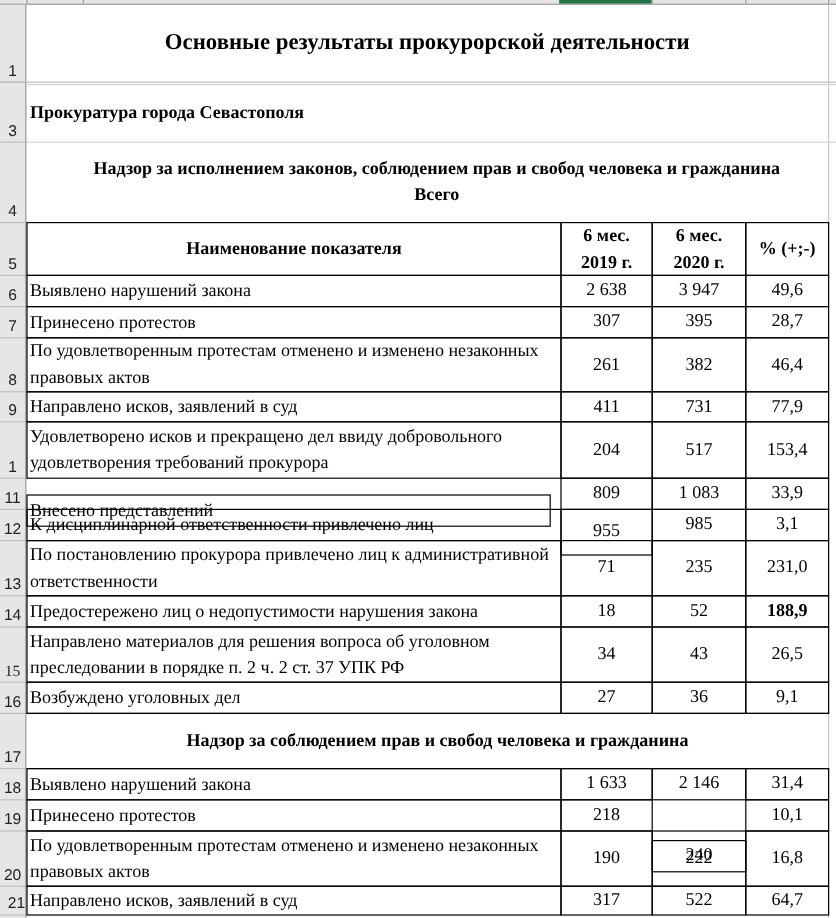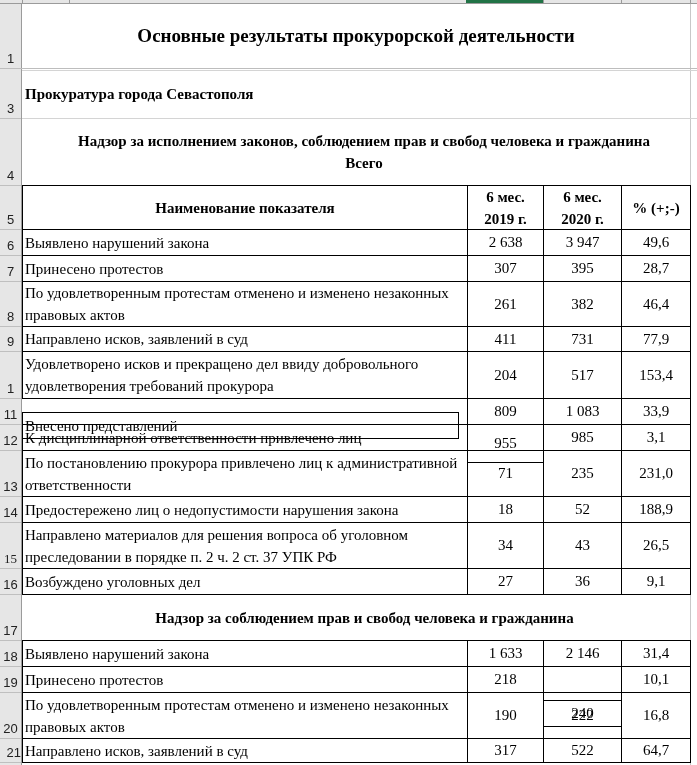--- a/index.html
+++ b/index.html
@@ -230,21 +230,21 @@
     <div>
       <div class="cell lbl" style="left: 22px; top: 496px; width: 446px; height: 27px;">
         <span>Предостережено лиц о недопустимости нарушения закона</span>
       </div>
       <div class="cell num" style="left: 467px; top: 496px; width: 77px; height: 27px;">
         <span>18</span>
       </div>
       <div class="cell num" style="left: 543px; top: 496px; width: 79px; height: 27px;">
         <span>52</span>
       </div>
-      <div class="cell num" style="left: 621px; top: 496px; width: 70px; height: 27px;">
+      <div class="cell num" style="left: 621px; top: 496px; width: 70px; height: 27px; font-weight: bold;">
         <span>188,9</span>
       </div>
     </div>
     <div>
       <div class="cell lbl" style="left: 22px; top: 522px; width: 446px; height: 47px;">
         <span>Направлено материалов для решения вопроса об уголовном преследовании в порядке п. 2 ч. 2 ст. 37 УПК РФ</span>
       </div>
       <div class="cell num" style="left: 467px; top: 522px; width: 77px; height: 47px;">
         <span>34</span>
       </div>

